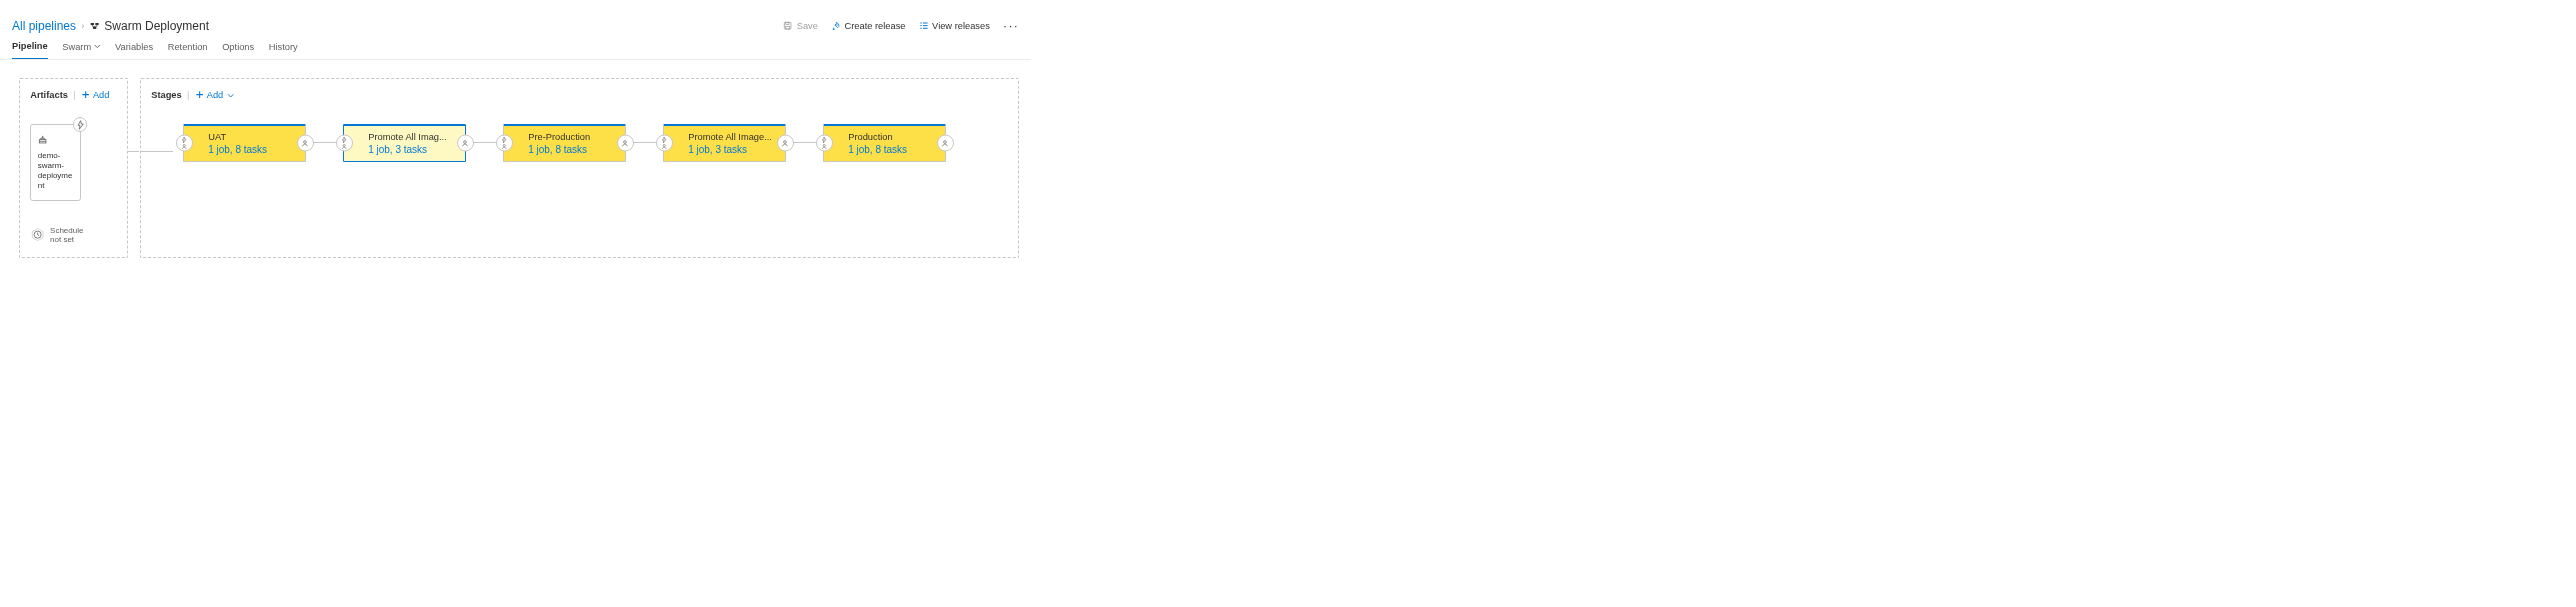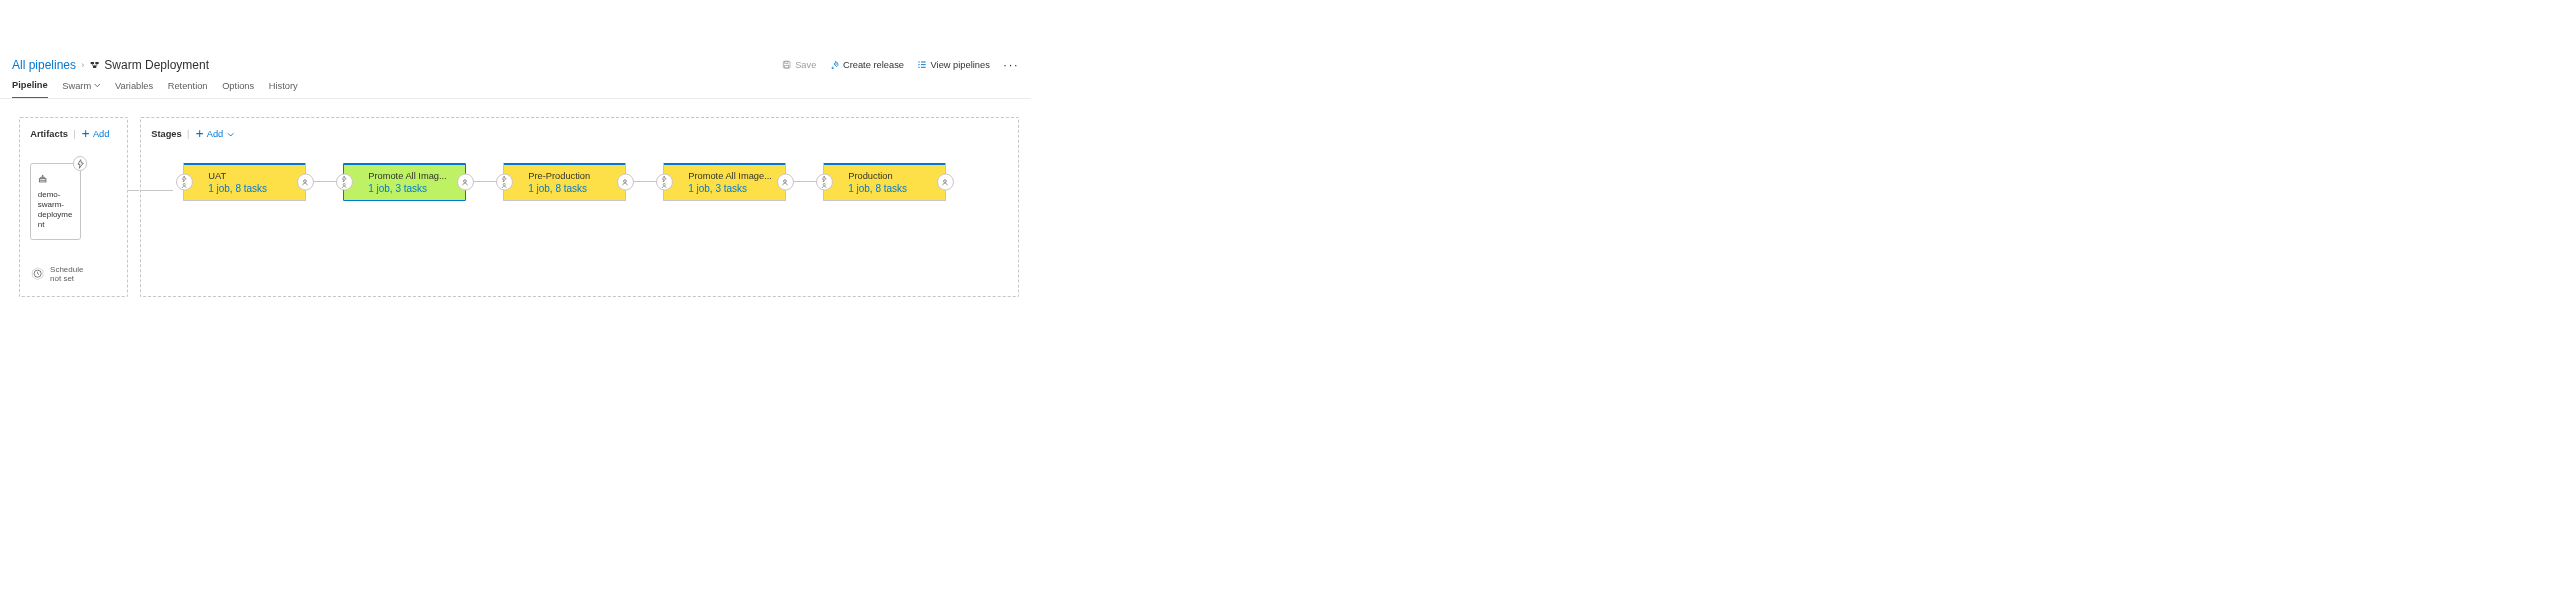--- a/index.html
+++ b/index.html
@@ -8,21 +8,20 @@
     font-size: 9.3px;
     color: #323130;
     background: #fff;
     width: 1031px;
   }
   .header {
     display: flex;
     align-items: center;
     justify-content: space-between;
     padding: 19px 12px 0 12px;
-    margin-top: 39px;
   }
   .breadcrumb {
     display: flex;
     align-items: center;
     gap: 5.3px;
     font-size: 12px;
   }
   .breadcrumb a { color: #0078d4; text-decoration: none; }
   .breadcrumb .chev { color: #a19f9d; font-size: 9.3px; }
   .breadcrumb .icon-pipe { display:inline-flex; }
@@ -138,21 +137,21 @@
     border: 0.7px solid #c8c6c4;
     border-top: 2px solid #0078d4;
     border-radius: 1.3px;
     background: #fde047;
     display: flex;
     align-items: center;
     padding-left: 24px;
     cursor: pointer;
   }
   .stage.selected {
-    background: #bef264;
+    background: #fef9c3;
     border-color: #0078d4;
   }
   .stage .pre, .stage .post {
     position: absolute;
     top: 50%; transform: translateY(-50%);
     width: 17px; height: 17px;
     border: 0.7px solid #c8c6c4;
     border-radius: 50%;
     background: #fff;
     display: flex; align-items: center; justify-content: center;
@@ -261,21 +260,21 @@
     <span class="action">
       <svg width="9.3" height="9.3" viewBox="0 0 14 14">
           <use href="#i-rocket"></use>
         </svg>
       <span>Create release</span>
     </span>
     <span class="action">
       <svg width="9.3" height="9.3" viewBox="0 0 14 14">
           <use href="#i-list"></use>
         </svg>
-      <span>View pipelines</span>
+      <span>View releases</span>
     </span>
     <span class="action more">···</span>
   </div>
 </div>
 
 <div class="tabs">
   <span class="tab active">Pipeline</span>
   <span class="tab">
     <span>Swarm</span>
     <svg width="6.6" height="6.6" viewBox="0 0 10 10">

